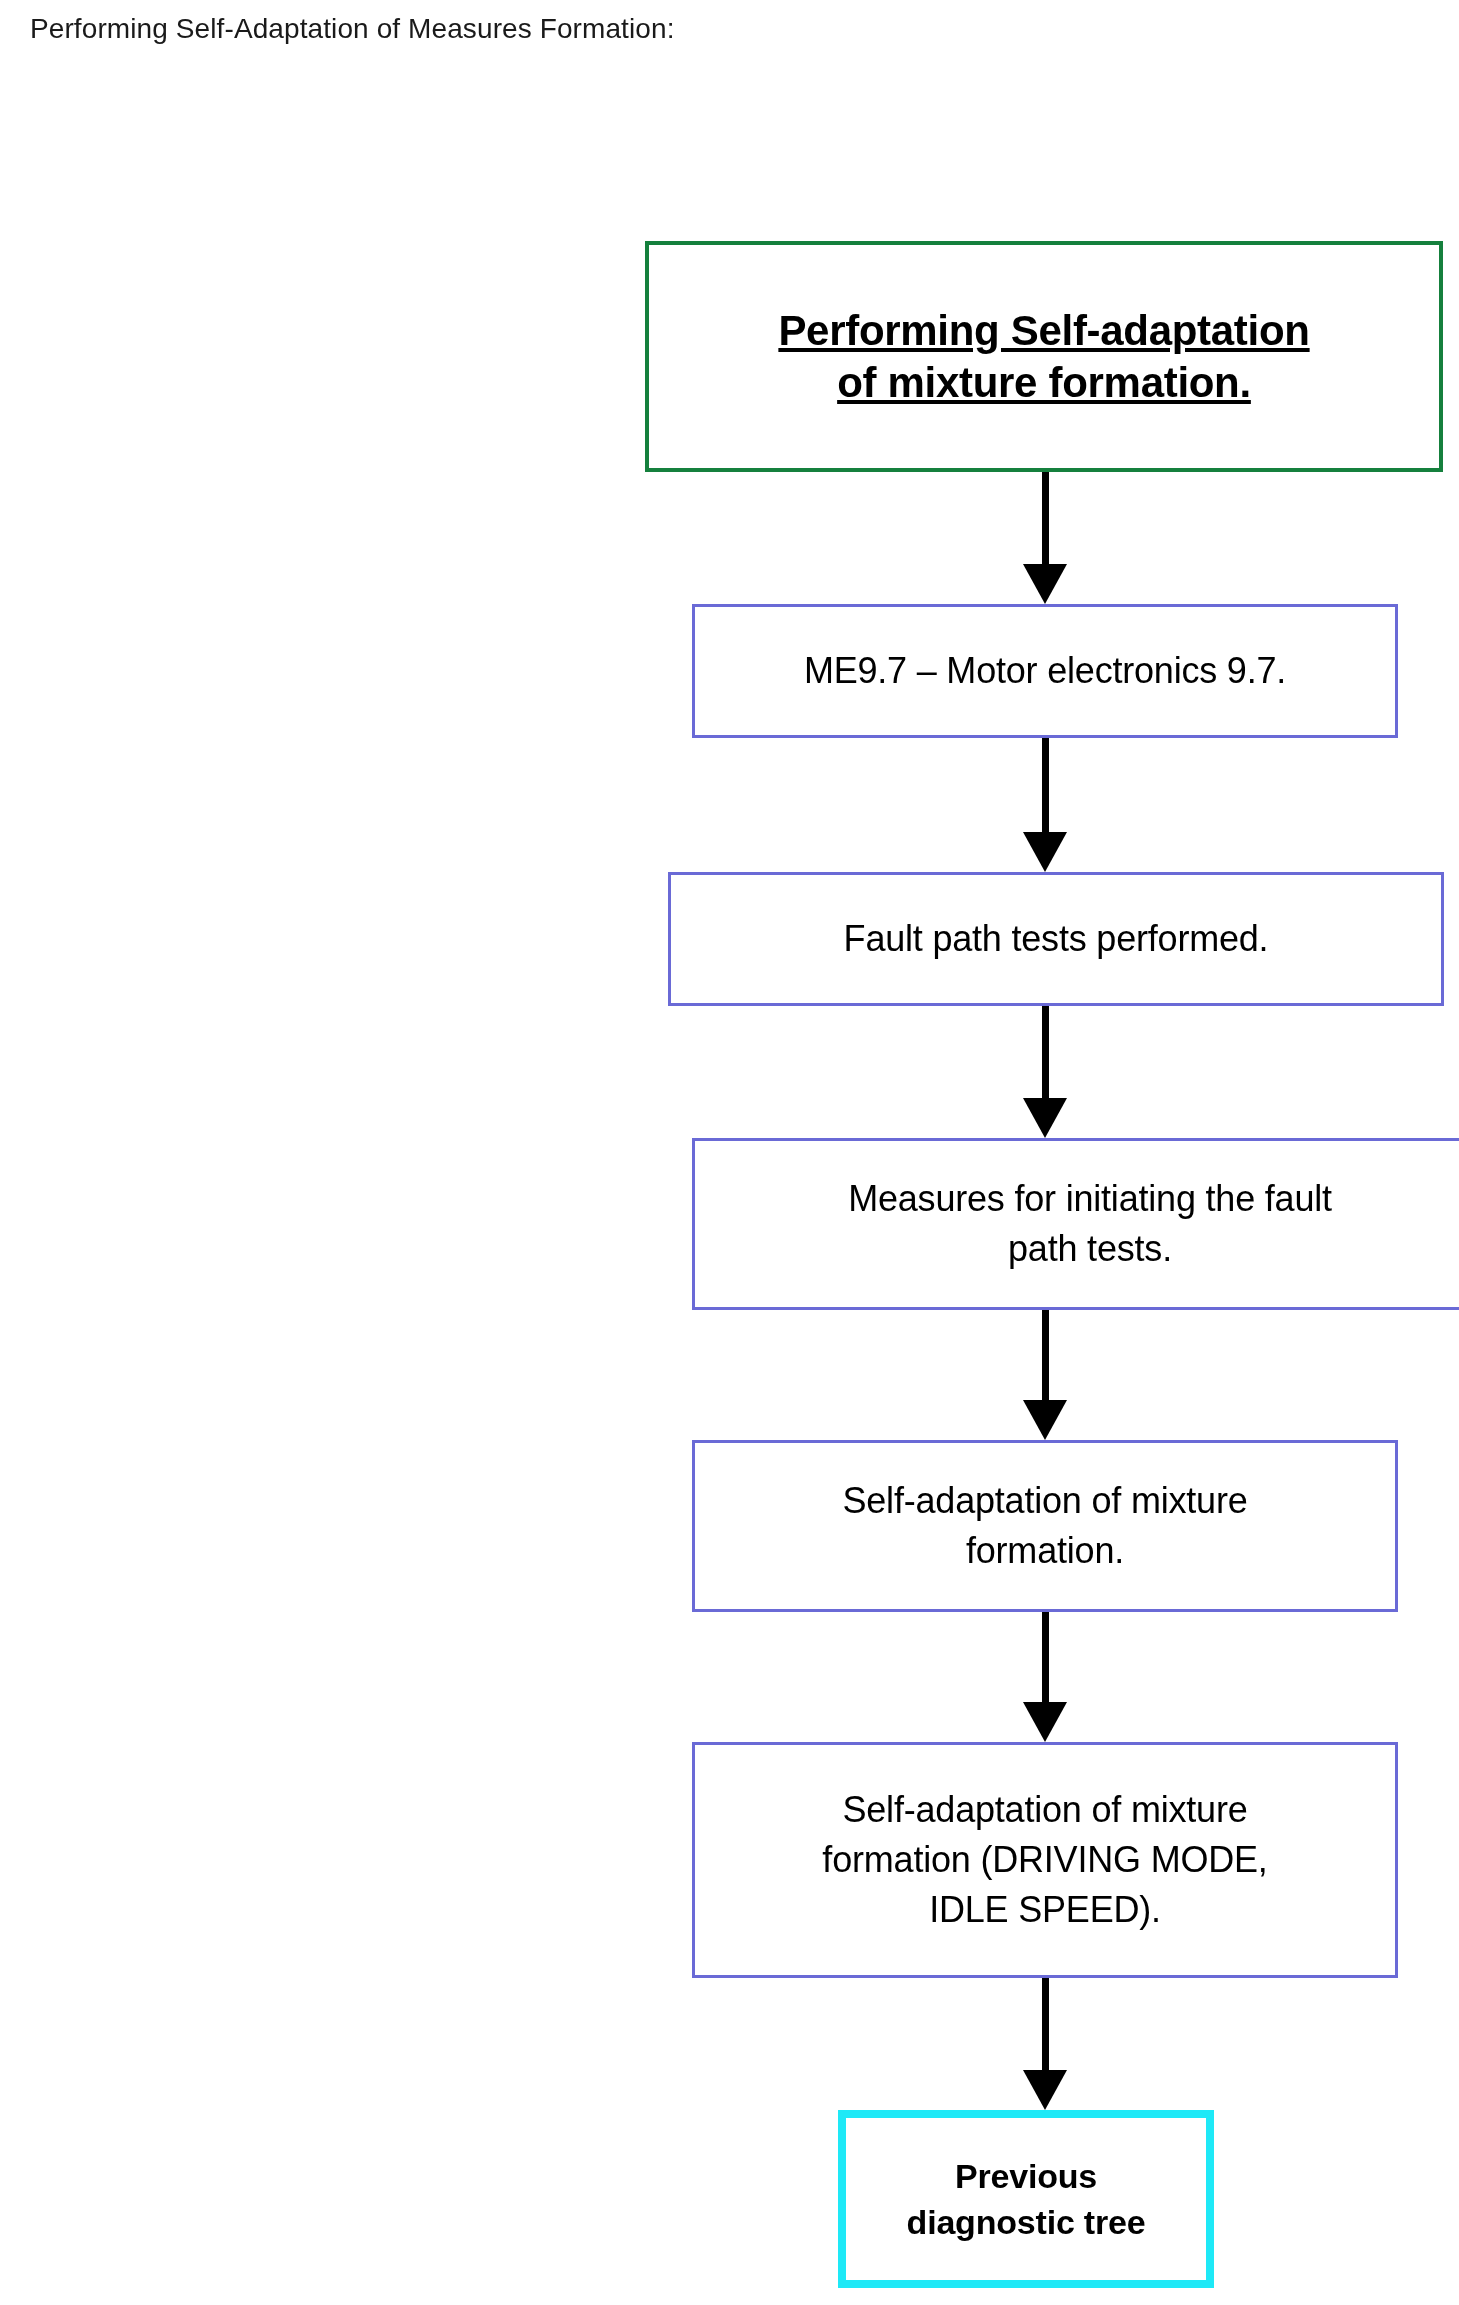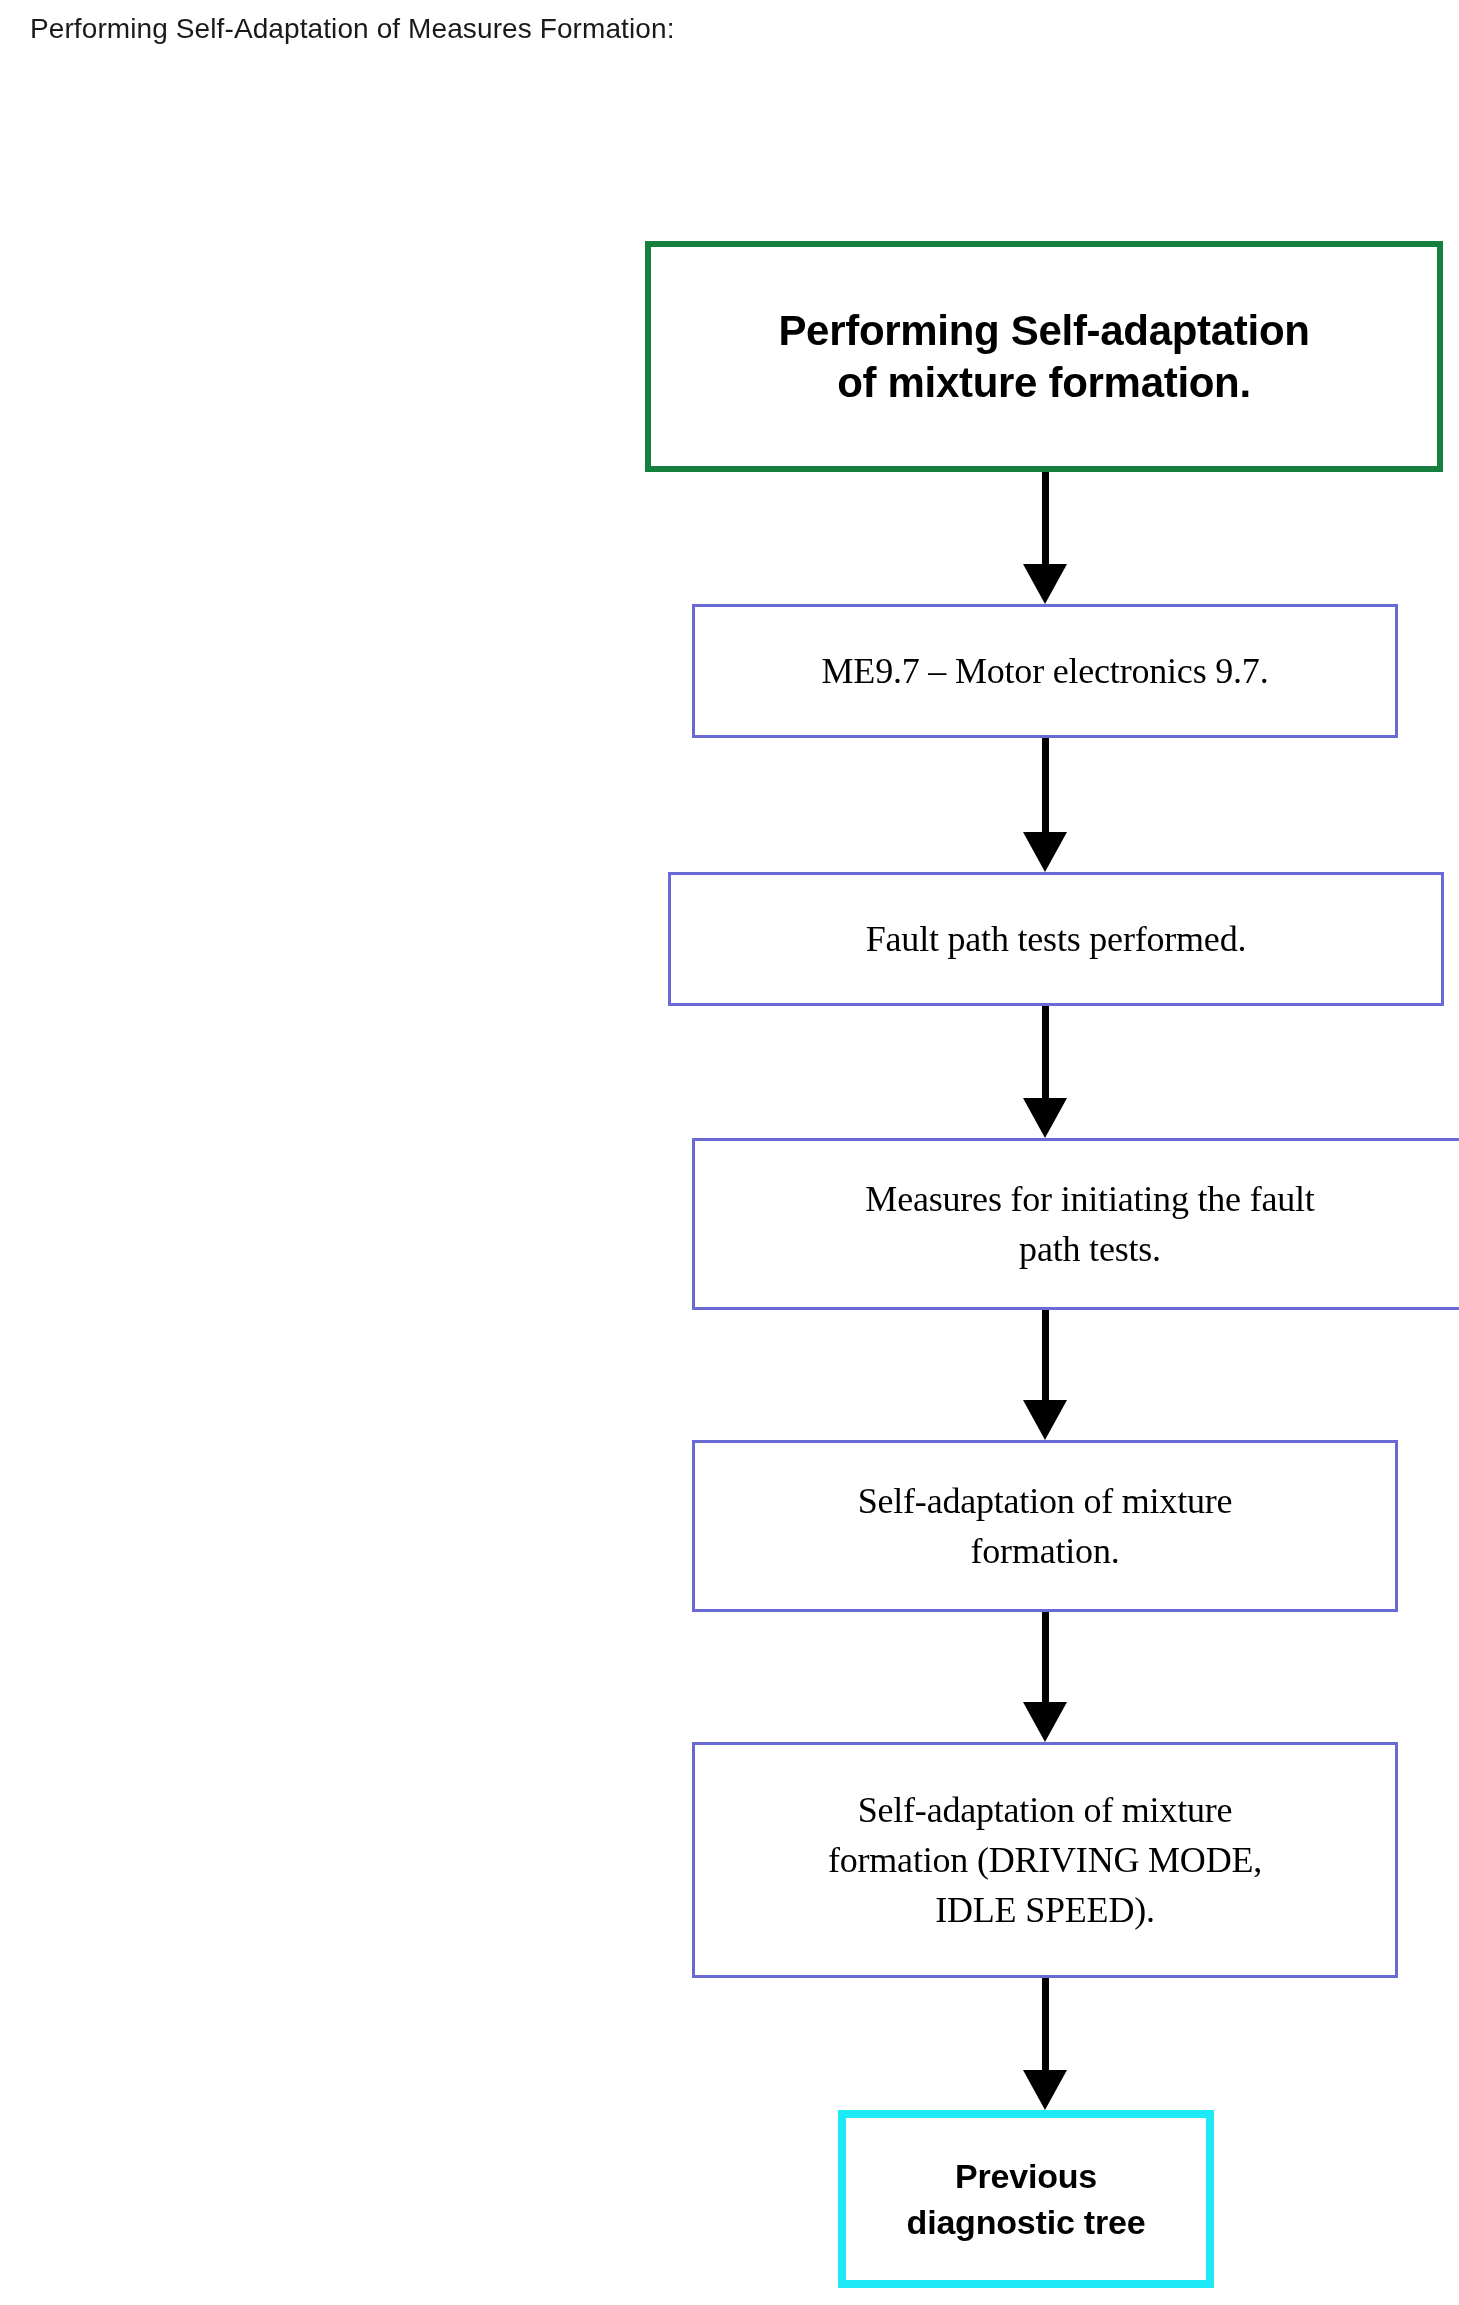--- a/index.html
+++ b/index.html
@@ -47,33 +47,33 @@
   .flow-node .node-label {
     display: block;
     width: 100%;
     padding: 0 10px;
     box-sizing: border-box;
     white-space: pre-line;
   }
 
   
   .node-start {
-    border: 6px solid #15803d;
+    border: 4px solid #15803d;
+    text-decoration: underline;
   }
   .node-start .node-label {
     font-size: 42px;
     line-height: 52px;
     font-weight: bold;
     letter-spacing: -0.3px;
   }
 
   
   .node-step {
     border: 3px solid #6a6ad6;
-    font-family: Liberation Serif, serif;
   }
   .node-step .node-label {
     font-size: 36px;
     line-height: 50px;
     font-weight: 400;
     letter-spacing: -0.2px;
   }
 
   
   .node-end {

